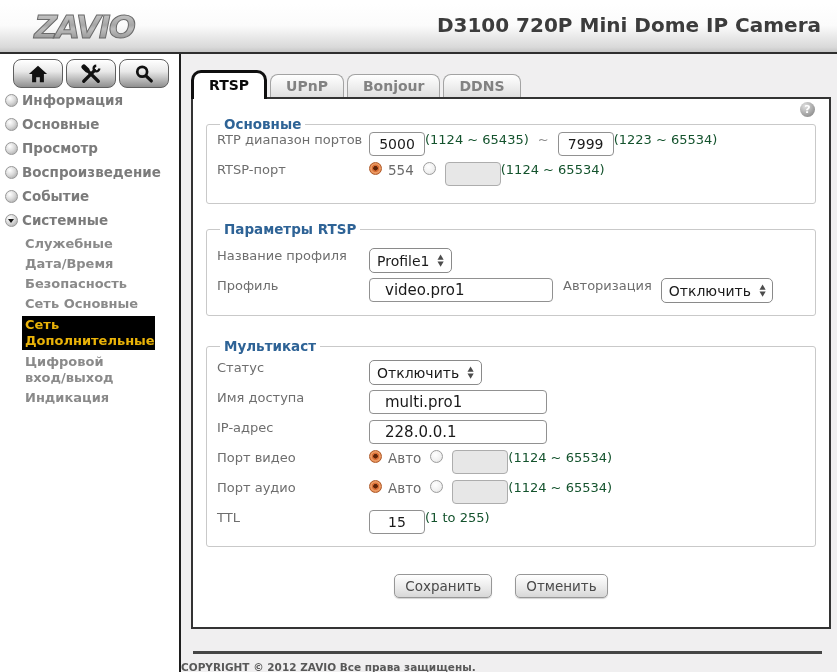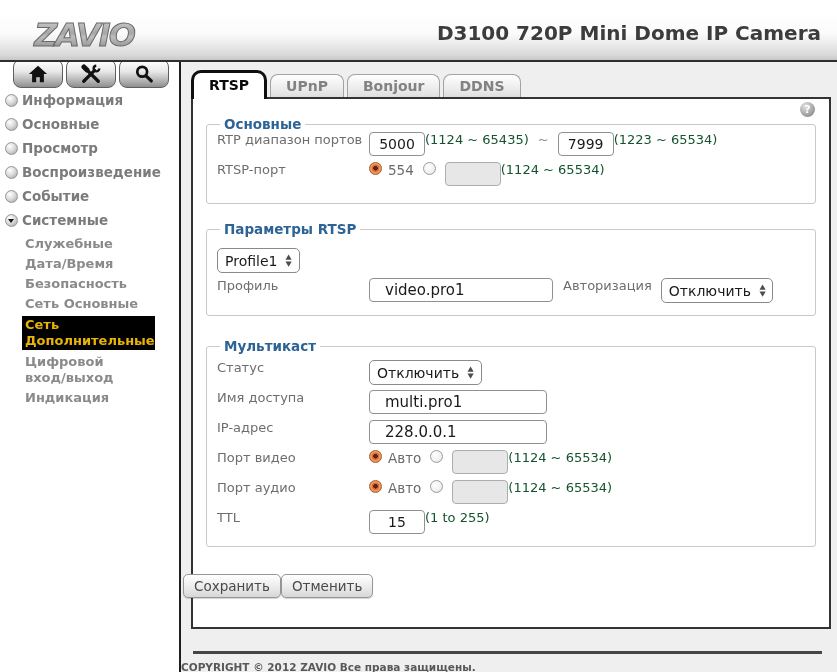--- a/index.html
+++ b/index.html
@@ -1,17 +1,17 @@
 <!DOCTYPE html>
 <html><head>
 <meta charset="utf-8">
 <style>
 *{margin:0;padding:0;box-sizing:border-box}
 html,body{width:837px;height:672px;overflow:hidden;background:#fff;font-family:"DejaVu Sans",sans-serif}
-.header{position:absolute;left:0;top:12px;width:837px;height:50px;background:linear-gradient(180deg,#ffffff 0%,#fbfbfb 45%,#d9d9d9 90%,#c6c6c6 100%);border-bottom:2px solid #2e2e2e;z-index:5}
+.header{position:absolute;left:0;top:4px;width:837px;height:50px;background:linear-gradient(180deg,#ffffff 0%,#fbfbfb 45%,#d9d9d9 90%,#c6c6c6 100%);border-bottom:2px solid #2e2e2e;z-index:5}
 .logo{position:absolute;left:22px;top:1px}
 .title{position:absolute;right:16px;top:9px;font-size:20px;font-weight:bold;color:#3c3c3c}
 .sidebar{position:absolute;left:0;top:49px;bottom:0;width:181px;background:#fff;border-right:2px solid #1e1e1e}
 .toolbar{display:flex;gap:3px;margin:10px 0 0 13px}
 .tbtn{width:50px;height:29px;border:1px solid #5f5f5f;border-radius:8px;background:linear-gradient(180deg,#ffffff 0%,#e9e9e9 42%,#8f8f8f 100%);display:flex;align-items:center;justify-content:center;box-shadow:inset 0 1px 0 rgba(255,255,255,.9)}
 .menu{list-style:none;margin:0 0 0 5px}
 .menu li{display:flex;align-items:center;height:24px;font-weight:bold;font-size:13.5px;color:#7b7b7b}
 .bullet{width:13px;height:13px;border-radius:50%;border:1px solid #979797;background:radial-gradient(circle at 35% 30%,#ffffff 0,#dcdcdc 45%,#9f9f9f 100%);margin-right:4px;position:relative;flex:none}
 .bullet.open::after{content:"";position:absolute;left:2px;top:4px;border:3.5px solid transparent;border-top:4.5px solid #161616}
 .submenu{list-style:none;margin:0 0 0 25px}
@@ -39,21 +39,21 @@
 .ibox.txt{justify-content:flex-start;padding:0 15px;font-size:15px}
 .w184{width:184px}.w154{width:178px}.w33{width:33px}
 .ml9{margin-left:9px}
 .select{height:25px;border:1px solid #8a8a8a;border-radius:5px;background:#fff;display:inline-flex;align-items:center;padding:0 7px;font-size:14px;color:#1a1a1a;flex:none}
 .spin{display:flex;flex-direction:column;align-items:center;margin-left:9px;color:#3a3a3a}
 .spin i{font-style:normal;display:block;font-size:7px;line-height:5px;color:#4c4c4c;transform:scaleX(1.15)}
 .spin i+i{margin-top:2px}
 .radio{width:13px;height:13px;border-radius:50%;border:1px solid #9d9d9d;background:radial-gradient(circle at 40% 35%,#fff,#f0f0f0 60%,#d5d5d5);flex:none}
 .radio.on{border-color:#b05a28;background:radial-gradient(circle at 50% 48%,#5e2408 0 2px,#d96e35 2.5px 3.5px,#eb9a63 4px 5px,#cf6a35 6.5px)}
 .rlbl{color:#6b6b6b;margin-left:6px;font-size:13.5px}
-.btnrow{display:flex;margin-top:27px;position:relative;left:-10px}
+.btnrow{display:flex;justify-content:center;gap:23px;margin-top:27px;position:relative;left:-10px}
 .btn{height:24px;padding:0 10px;border:1px solid #979797;border-radius:5px;background:linear-gradient(180deg,#ffffff,#e9e9e9 60%,#d7d7d7);font-size:13.5px;color:#4a4a4a;display:flex;align-items:center;box-shadow:0 1px 1px rgba(0,0,0,.18)}
 .footline{margin:22px 15px 0 12px;height:3px;background:#454545}
 .copy{margin-top:7px;text-align:left;font-size:10.5px;font-weight:bold;color:#585858}
 </style>
 </head>
 <body>
 
 <div class="header">
   <svg class="logo" width="120" height="44" viewBox="0 0 120 44">
     <defs>
@@ -156,20 +156,21 @@
         <span class="rlbl">554</span>
         <span class="radio ml9"></span>
         <div class="ibox dis ml9"></div>
         <span class="range">(1124 ~ 65534)</span>
       </div>
     </fieldset>
 
     <fieldset class="f2">
       <legend>Параметры RTSP</legend>
       <div class="row">
+        <span class="lbl">Название профиля</span>
         <div class="select">
             <span>Profile1</span>
             <span class="spin">
               <i>▲</i>
               <i>▼</i>
             </span>
           </div>
       </div>
       <div class="row">
         <span class="lbl">Профиль</span>

